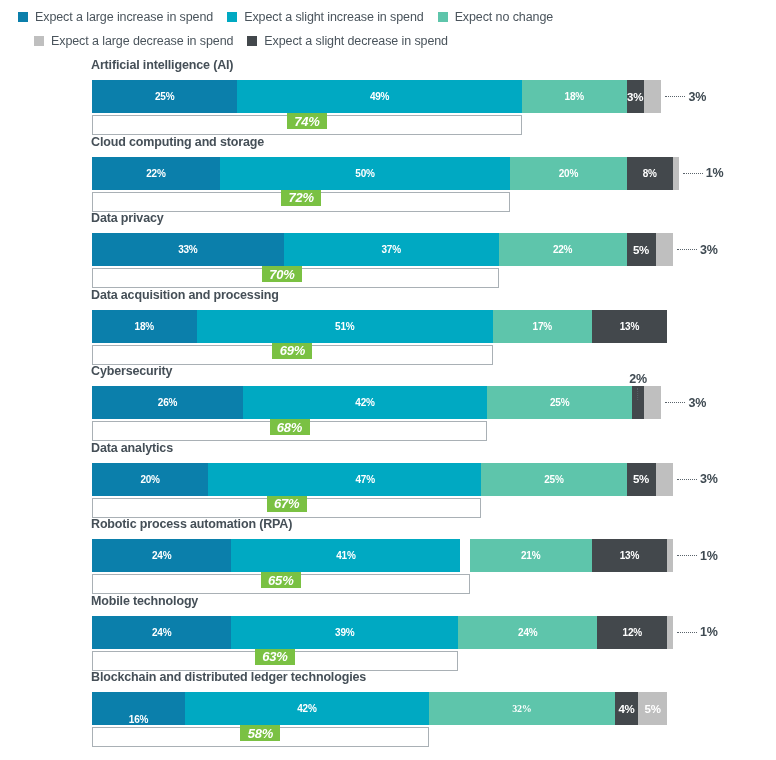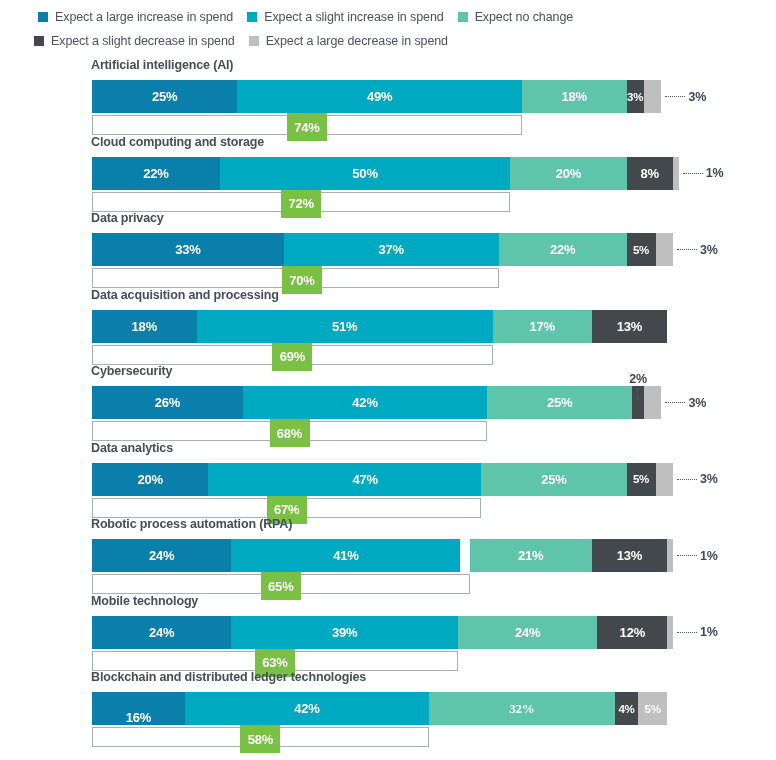--- a/index.html
+++ b/index.html
@@ -22,21 +22,21 @@
     position: absolute;
     left: 0;
     top: 0;
     width: 776px;
     padding-top: 5px;
   }
   .legend-row {
     display: flex;
     align-items: center;
     height: 24px;
-    padding-left: 38px;
+    padding-left: 18px;
   }
   .legend-row.row2 {
     padding-left: 34px;
   }
   .legend-item {
     display: flex;
     align-items: center;
     margin-right: 14px;
     white-space: nowrap;
   }
@@ -90,21 +90,21 @@
   .seg {
     position: absolute;
     top: 0;
     height: 33px;
     display: flex;
     align-items: center;
     justify-content: center;
     overflow: visible;
   }
   .seg-label {
-    font-size: 13px;
+    font-size: 10px;
     font-weight: bold;
     color: #ffffff;
     white-space: nowrap;
     letter-spacing: -0.2px;
   }
   .seg-label.tiny {
     font-size: 11.5px;
   }
 
   
@@ -158,29 +158,30 @@
     left: 92px;
     top: 57px;
     height: 20px;
     box-sizing: border-box;
     border: 1px solid #a9b0b5;
     background: #ffffff;
   }
   .summary-badge {
     position: absolute;
     top: 55px;
-    height: 28px;
+    height: 16px;
     min-width: 40px;
     background: #7ac143;
     display: flex;
     align-items: center;
     justify-content: center;
     transform: translateX(-50%);
     padding: 0 5px;
     box-sizing: border-box;
+    font-style: italic;
   }
   .summary-badge span {
     font-size: 13px;
     font-weight: bold;
     color: #ffffff;
     letter-spacing: -0.2px;
   }
 </style>
 </head>
 <body>
@@ -195,26 +196,26 @@
         <span class="legend-swatch" style="background: rgb(0, 169, 194);"></span>
         <span class="legend-label">Expect a slight increase in spend</span>
       </div>
       <div class="legend-item">
         <span class="legend-swatch" style="background: rgb(94, 197, 171);"></span>
         <span class="legend-label">Expect no change</span>
       </div>
     </div>
     <div class="legend-row row2">
       <div class="legend-item">
+        <span class="legend-swatch" style="background: rgb(191, 191, 191);"></span>
+        <span class="legend-label">Expect a large decrease in spend</span>
+      </div>
+      <div class="legend-item">
         <span class="legend-swatch" style="background: rgb(67, 72, 76);"></span>
         <span class="legend-label">Expect a slight decrease in spend</span>
-      </div>
-      <div class="legend-item">
-        <span class="legend-swatch" style="background: rgb(191, 191, 191);"></span>
-        <span class="legend-label">Expect a large decrease in spend</span>
       </div>
     </div>
   </div>
 
 <div id="chart">
     <div class="group">
       <div class="cat-label">Artificial intelligence (AI)</div>
       <div class="bar-track">
         <div class="seg" style="left: 0px; width: 145.25px; background: rgb(11, 127, 171);">
           <span class="seg-label">25%</span>
@@ -280,21 +281,21 @@
         <div class="seg" style="left: 534.52px; width: 29.05px; background: rgb(67, 72, 76);">
           <span class="seg-label tiny">5%</span>
         </div>
         <div class="seg" style="left: 563.57px; width: 17.43px; background: rgb(191, 191, 191);"></div>
       </div>
       <div class="outside-label" style="left: 677px;">
         <span class="leader-dots"></span>
         <span class="outside-text">3%</span>
       </div>
       <div class="summary" style="width: 406.7px;"></div>
-      <div class="summary-badge" style="left: 302px;">
+      <div class="summary-badge" style="left: 282px;">
         <span>70%</span>
       </div>
     </div>
     <div class="group">
       <div class="cat-label">Data acquisition and processing</div>
       <div class="bar-track">
         <div class="seg" style="left: 0px; width: 104.58px; background: rgb(11, 127, 171);">
           <span class="seg-label">18%</span>
         </div>
         <div class="seg" style="left: 104.58px; width: 296.31px; background: rgb(0, 169, 194);">

